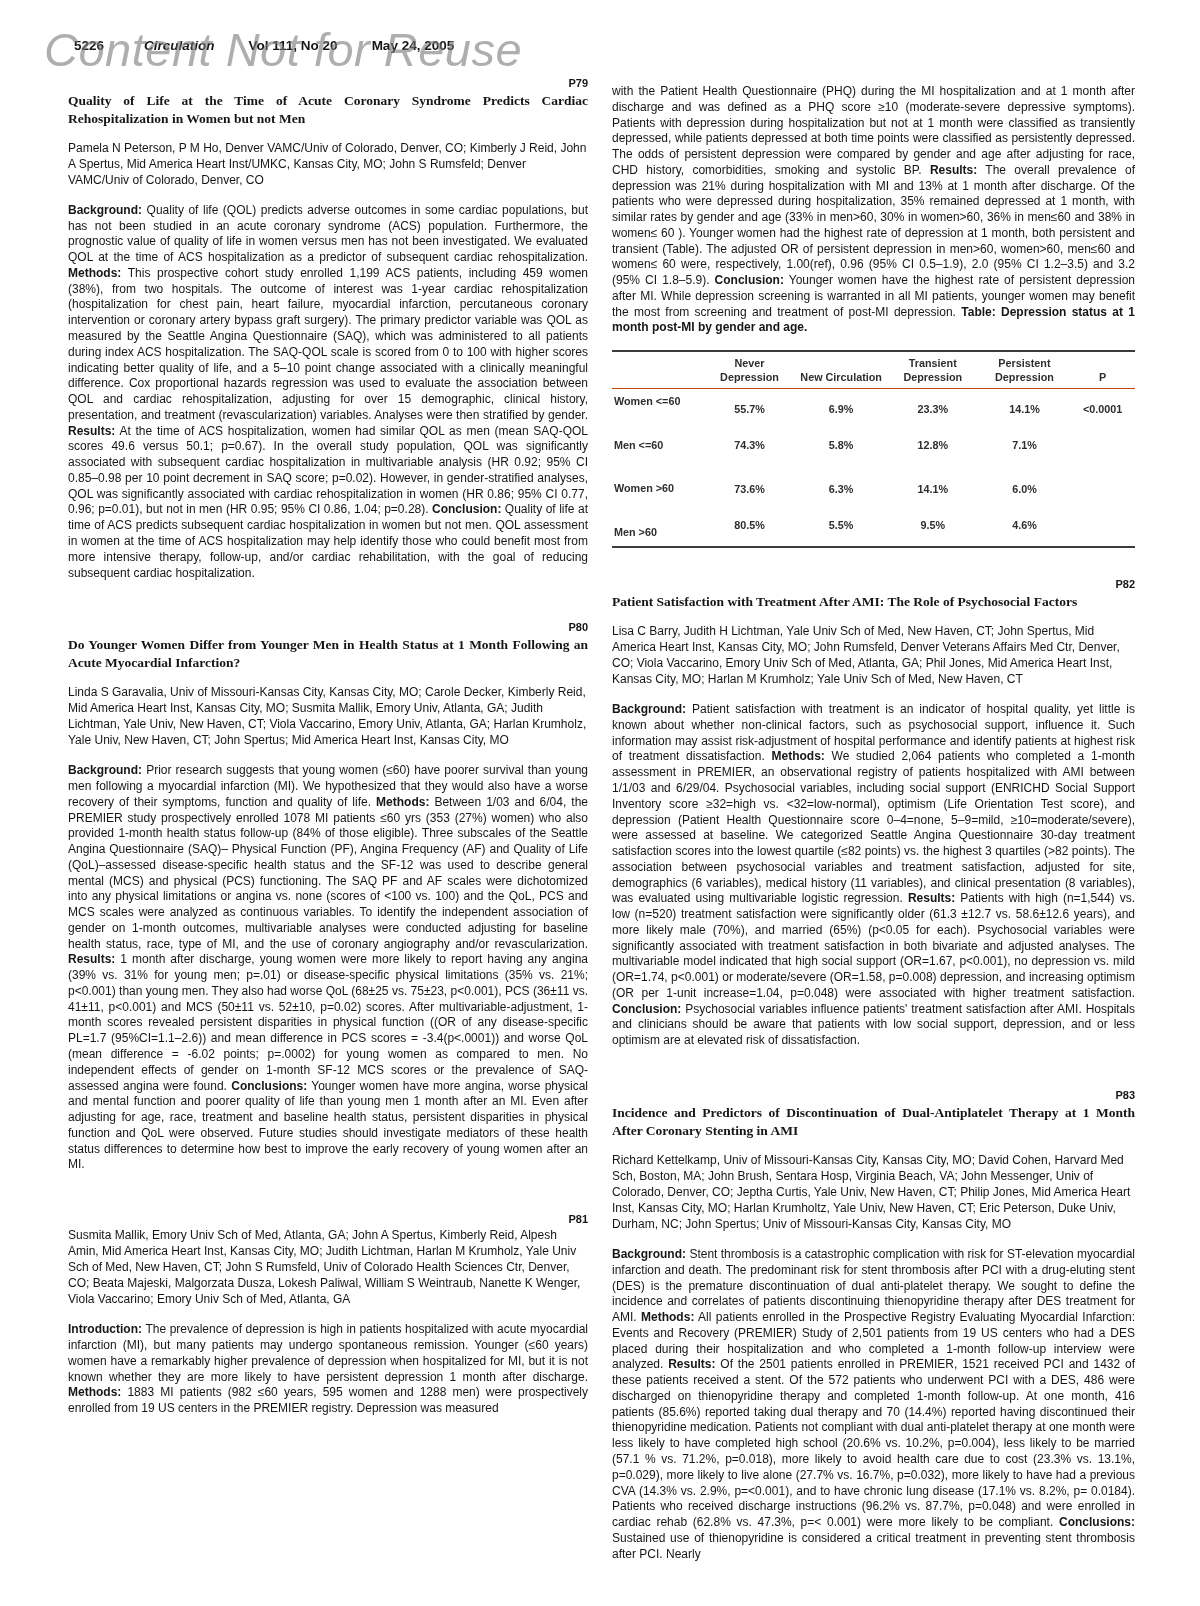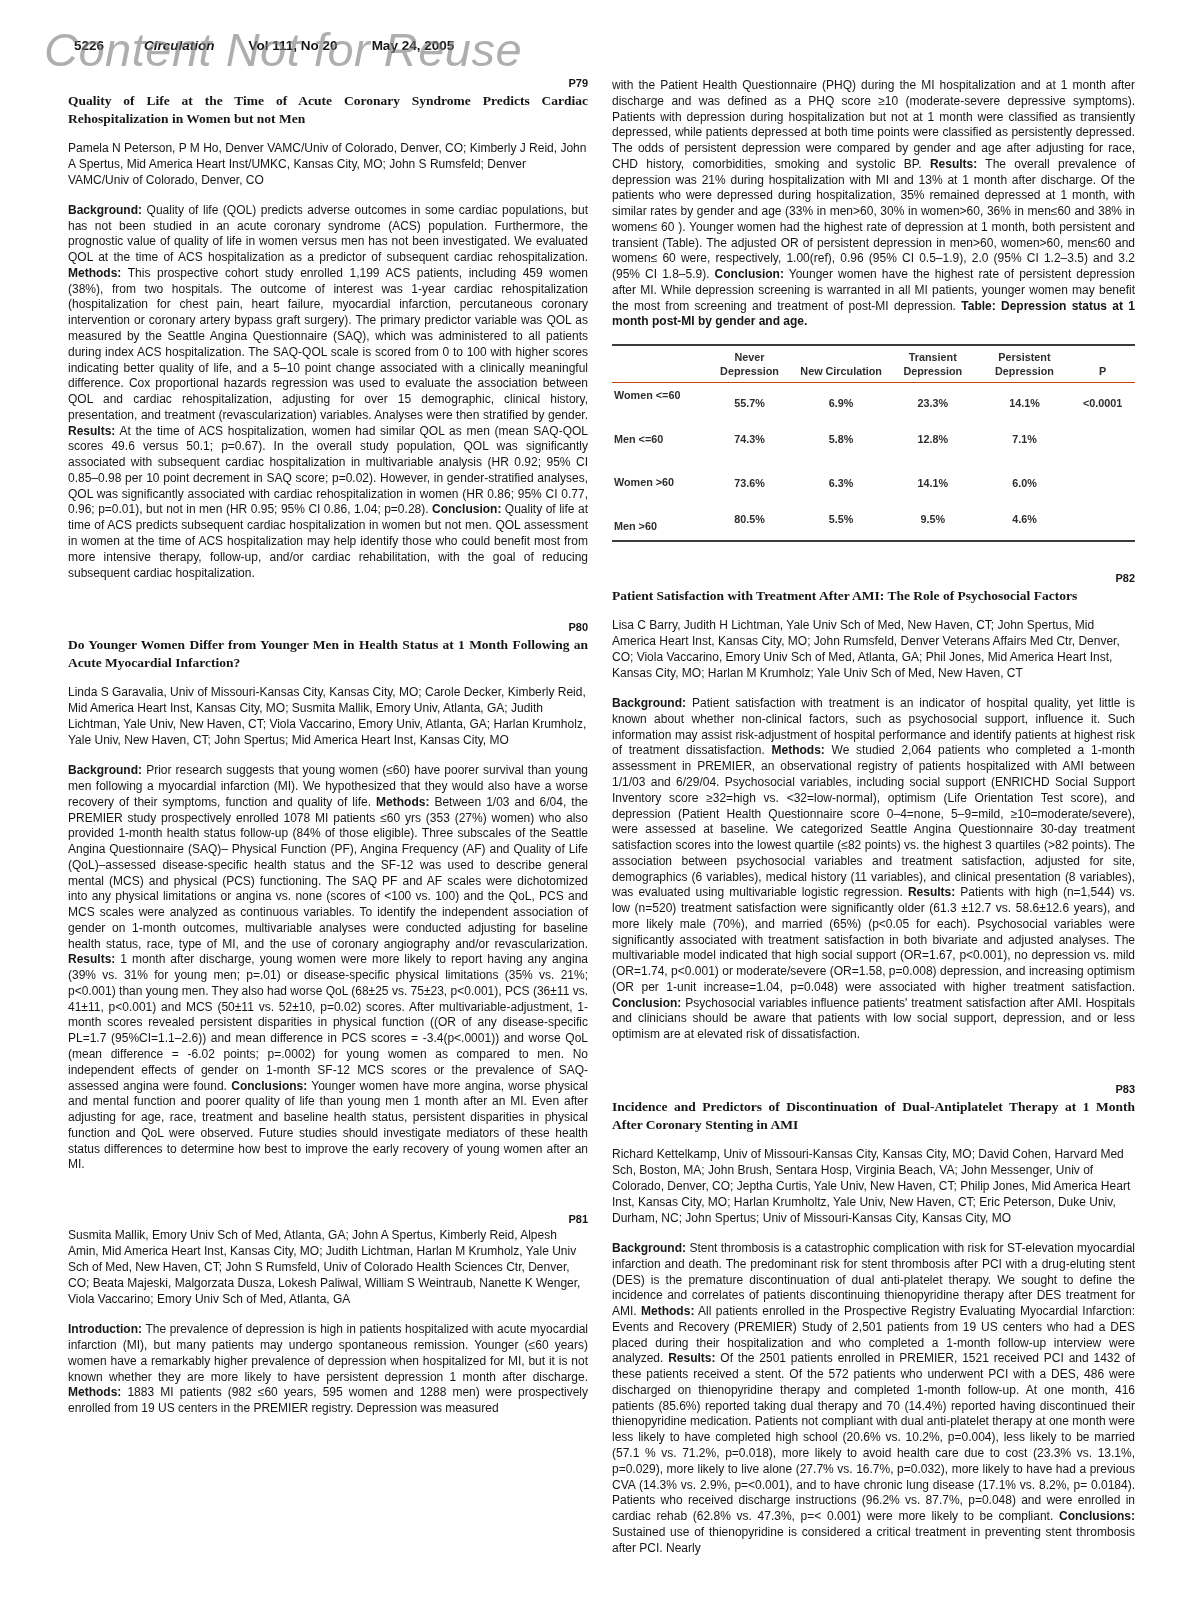--- a/index.html
+++ b/index.html
@@ -45,21 +45,21 @@
   }
   .dep-table thead tr{border-bottom:1px solid #c2410c;}
   .dep-table th{padding:5px 2px 4px 2px;text-align:center;vertical-align:bottom;line-height:1.25;}
   .dep-table th.rowhead{width:17%;}
   .dep-table th.col{width:17%;}
   .dep-table th.pcol{width:12%;}
   .dep-table tbody tr:first-child td, .dep-table tbody tr:first-child th{padding-top:6px;}
   .dep-table tbody tr:last-child td, .dep-table tbody tr:last-child th{padding-bottom:7px;}
   .dep-table tbody th{text-align:left;font-weight:bold;padding:15px 2px;}
   .dep-table tbody td{text-align:center;padding:1px 2px;}
-  .p81-cont{margin-top:1px;}
+  .p81-cont{margin-top:7px;}
 </style>
 </head>
 <body>
 
 <div class="watermark">Content Not for Reuse</div>
 
 <div class="page">
 
   <div class="journal-header">
     <span class="pgnum">5226</span>

